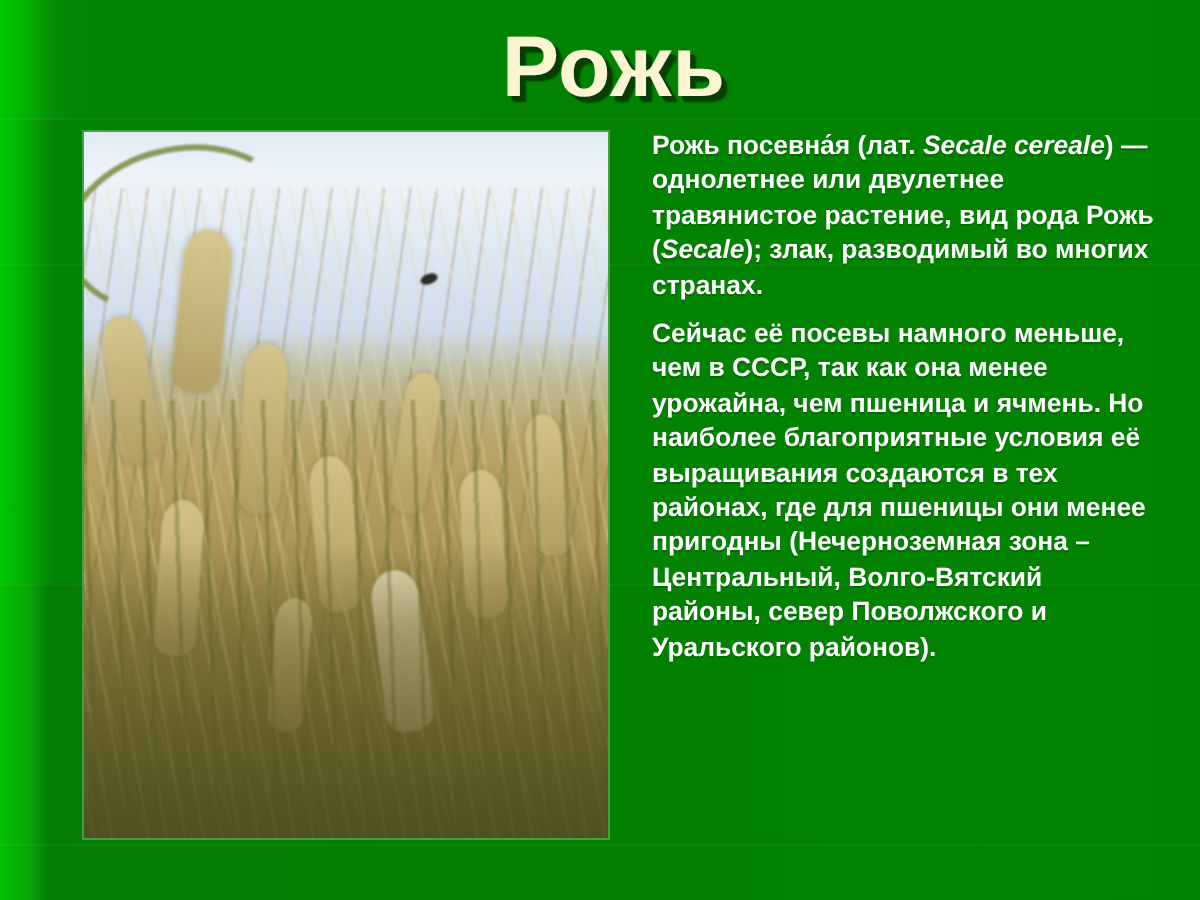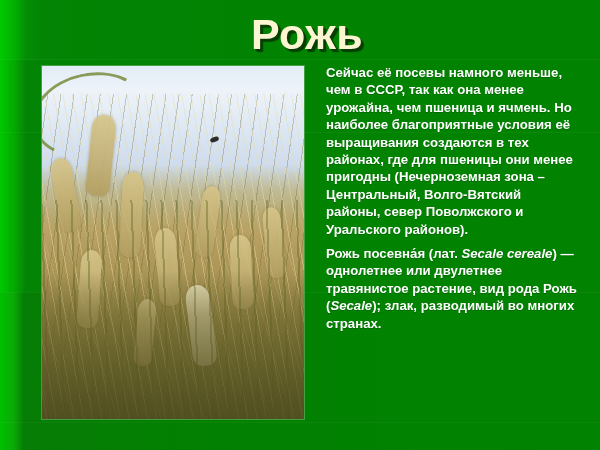--- a/index.html
+++ b/index.html
@@ -294,17 +294,17 @@
       <div class="ear e8"></div>
       <div class="ear e9"></div>
       <div class="ear e10"></div>
       <div class="ph-stalks"></div>
       <div class="ph-field-dark"></div>
       <div class="ph-blur"></div>
     </div>
   </div>
 
   <div class="body-text">
+    <p><span>Рожь посевна́я (лат. </span><i>Secale cereale</i><span>) — однолетнее или двулетнее травянистое растение, вид рода Рожь (</span><i>Secale</i><span>); злак, разводимый во многих странах.</span></p>
     <p>Сейчас её посевы намного меньше, чем в СССР, так как она менее урожайна, чем пшеница и ячмень. Но наиболее благоприятные условия её выращивания создаются в тех районах, где для пшеницы они менее пригодны (Нечерноземная зона – Центральный, Волго-Вятский районы, север Поволжского и Уральского районов).</p>
-    <p><span>Рожь посевна́я (лат. </span><i>Secale cereale</i><span>) — однолетнее или двулетнее травянистое растение, вид рода Рожь (</span><i>Secale</i><span>); злак, разводимый во многих странах.</span></p>
   </div>
 
 </div>
 
 </body></html>

